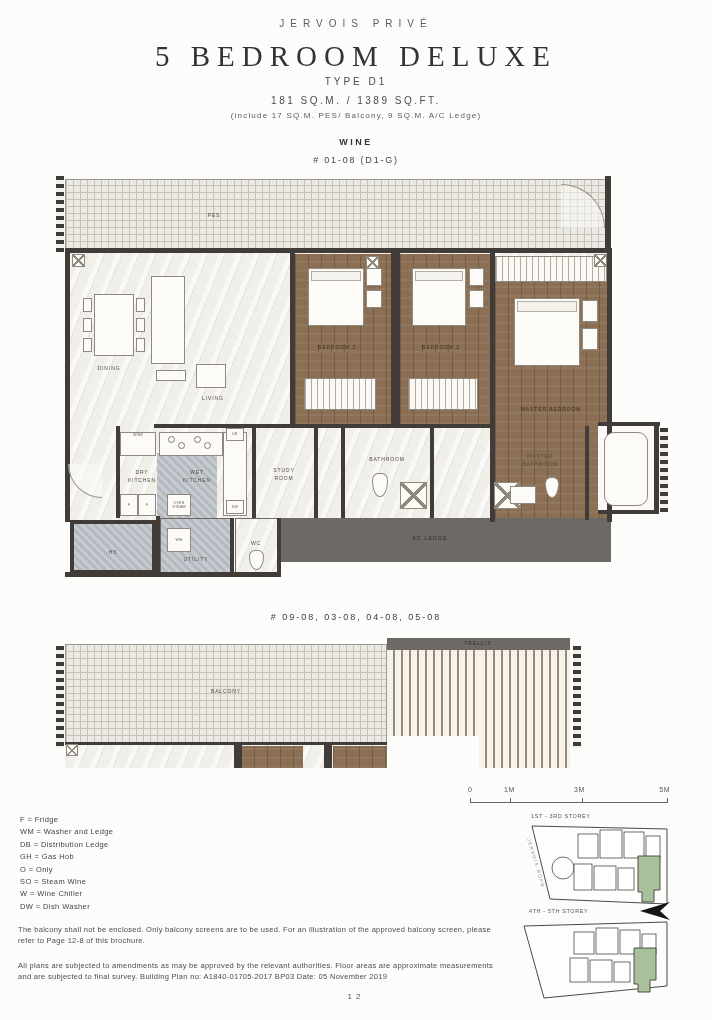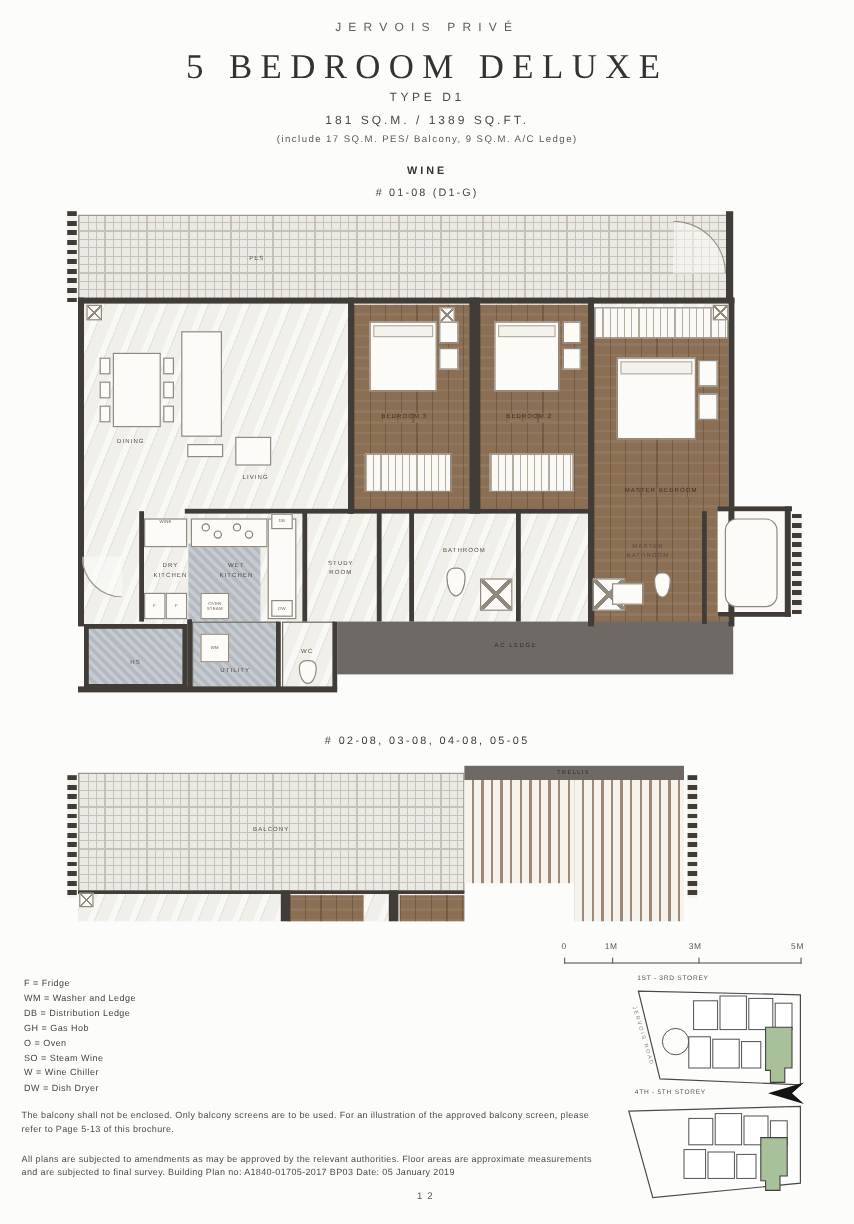--- a/index.html
+++ b/index.html
@@ -172,21 +172,21 @@
   <div class="lbl" style="left:57px;top:377px">HS</div>
   <div class="lbl" style="left:140px;top:384px">UTILITY</div>
   <div class="lbl" style="left:200px;top:368px">WC</div>
   <div class="toilet" style="left:193px;top:374px;width:15px;height:20px"></div>
 
   <div class="lbl" style="left:158px;top:40px">PES</div>
   <div class="lbl" style="left:53px;top:193px">DINING</div>
   <div class="lbl" style="left:157px;top:223px">LIVING</div>
 </div>
 
-<div class="ab ctr p2head"># 02-08, 03-08, 04-08, 05-05</div>
+<div class="ab ctr p2head"># 09-08, 03-08, 04-08, 05-08</div>
 <div class="ab" style="left:56px;top:638px;width:612px;height:130px;overflow:hidden">
   <div class="fence" style="left:0;top:8px;width:8px;height:102px"></div>
   <div class="ab tile" style="left:9px;top:6px;width:322px;height:100px"></div>
   <div class="lbl" style="left:170px;top:54px">BALCONY</div>
   <div class="acband" style="left:331px;top:0;width:183px;height:12px"></div>
   <div class="lbl onband" style="left:422px;top:6px;font-size:4.5px">TRELLIS</div>
   <div class="stripes" style="left:331px;top:12px;width:92px;height:86px"></div>
   <div class="stripes" style="left:423px;top:12px;width:91px;height:118px"></div>
   <div class="fence" style="left:517px;top:8px;width:8px;height:102px"></div>
   <div class="ab marble" style="left:9px;top:106px;width:322px;height:24px"></div>
@@ -196,28 +196,28 @@
   <div class="wall" style="left:178px;top:104px;width:8px;height:26px"></div>
   <div class="wall" style="left:268px;top:104px;width:8px;height:26px"></div>
   <div class="xbox" style="left:10px;top:106px;width:12px;height:12px"></div>
 </div>
 
 <ul class="ab legend">
   <li>F = Fridge</li>
   <li>WM = Washer and Ledge</li>
   <li>DB = Distribution Ledge</li>
   <li>GH = Gas Hob</li>
-  <li>O = Oven</li>
+  <li>O = Only</li>
   <li>SO = Steam Wine</li>
   <li>W = Wine Chiller</li>
-  <li>DW = Dish Dryer</li>
+  <li>DW = Dish Washer</li>
 </ul>
 
-<div class="ab note" style="top:924px">The balcony shall not be enclosed. Only balcony screens are to be used. For an illustration of the approved balcony screen, please refer to Page 5-13 of this brochure.</div>
-<div class="ab note" style="top:960px">All plans are subjected to amendments as may be approved by the relevant authorities. Floor areas are approximate measurements and are subjected to final survey. Building Plan no: A1840-01705-2017 BP03 Date: 05 January 2019</div>
+<div class="ab note" style="top:924px">The balcony shall not be enclosed. Only balcony screens are to be used. For an illustration of the approved balcony screen, please refer to Page 12-8 of this brochure.</div>
+<div class="ab note" style="top:960px">All plans are subjected to amendments as may be approved by the relevant authorities. Floor areas are approximate measurements and are subjected to final survey. Building Plan no: A1840-01705-2017 BP03 Date: 05 November 2019</div>
 <div class="ab ctr pageno">12</div>
 
 <div class="ab" style="left:470px;top:786px;width:198px;height:22px">
   <span class="scalelbl" style="left:-2px">0</span>
   <span class="scalelbl" style="left:34px">1M</span>
   <span class="scalelbl" style="left:104px">3M</span>
   <span class="scalelbl" style="right:-2px">5M</span>
   <div class="ab" style="left:0;top:16px;width:198px;height:1px;background:#666"></div>
   <div class="tick" style="left:0"></div>
   <div class="tick" style="left:40px"></div>

